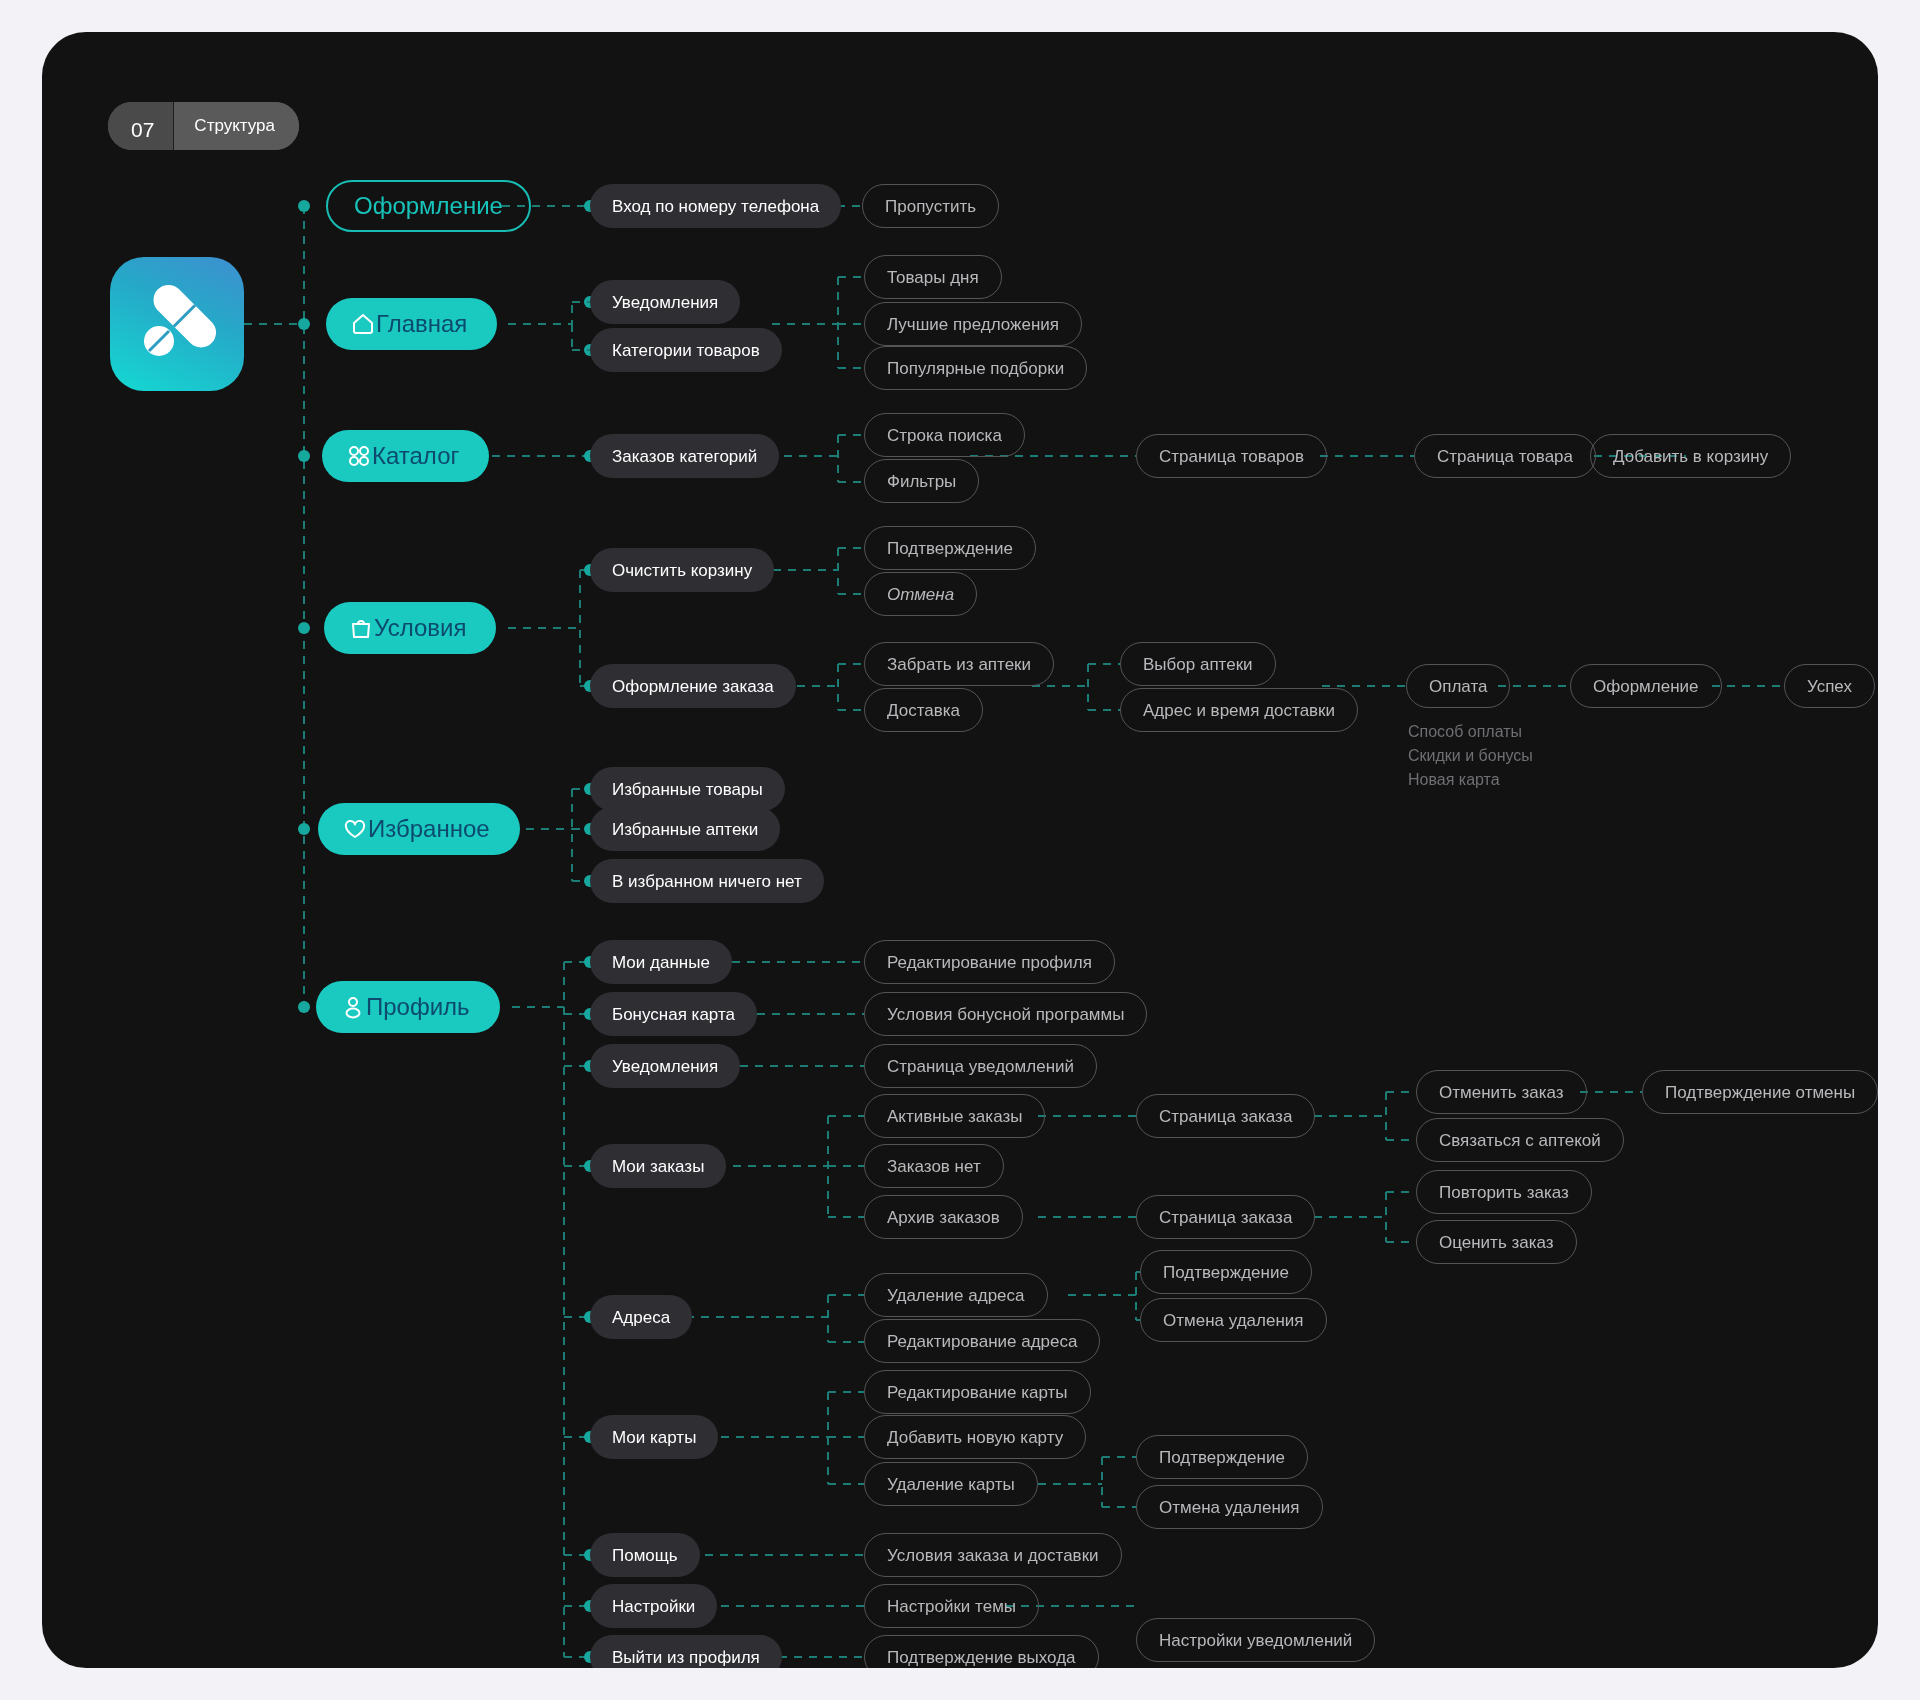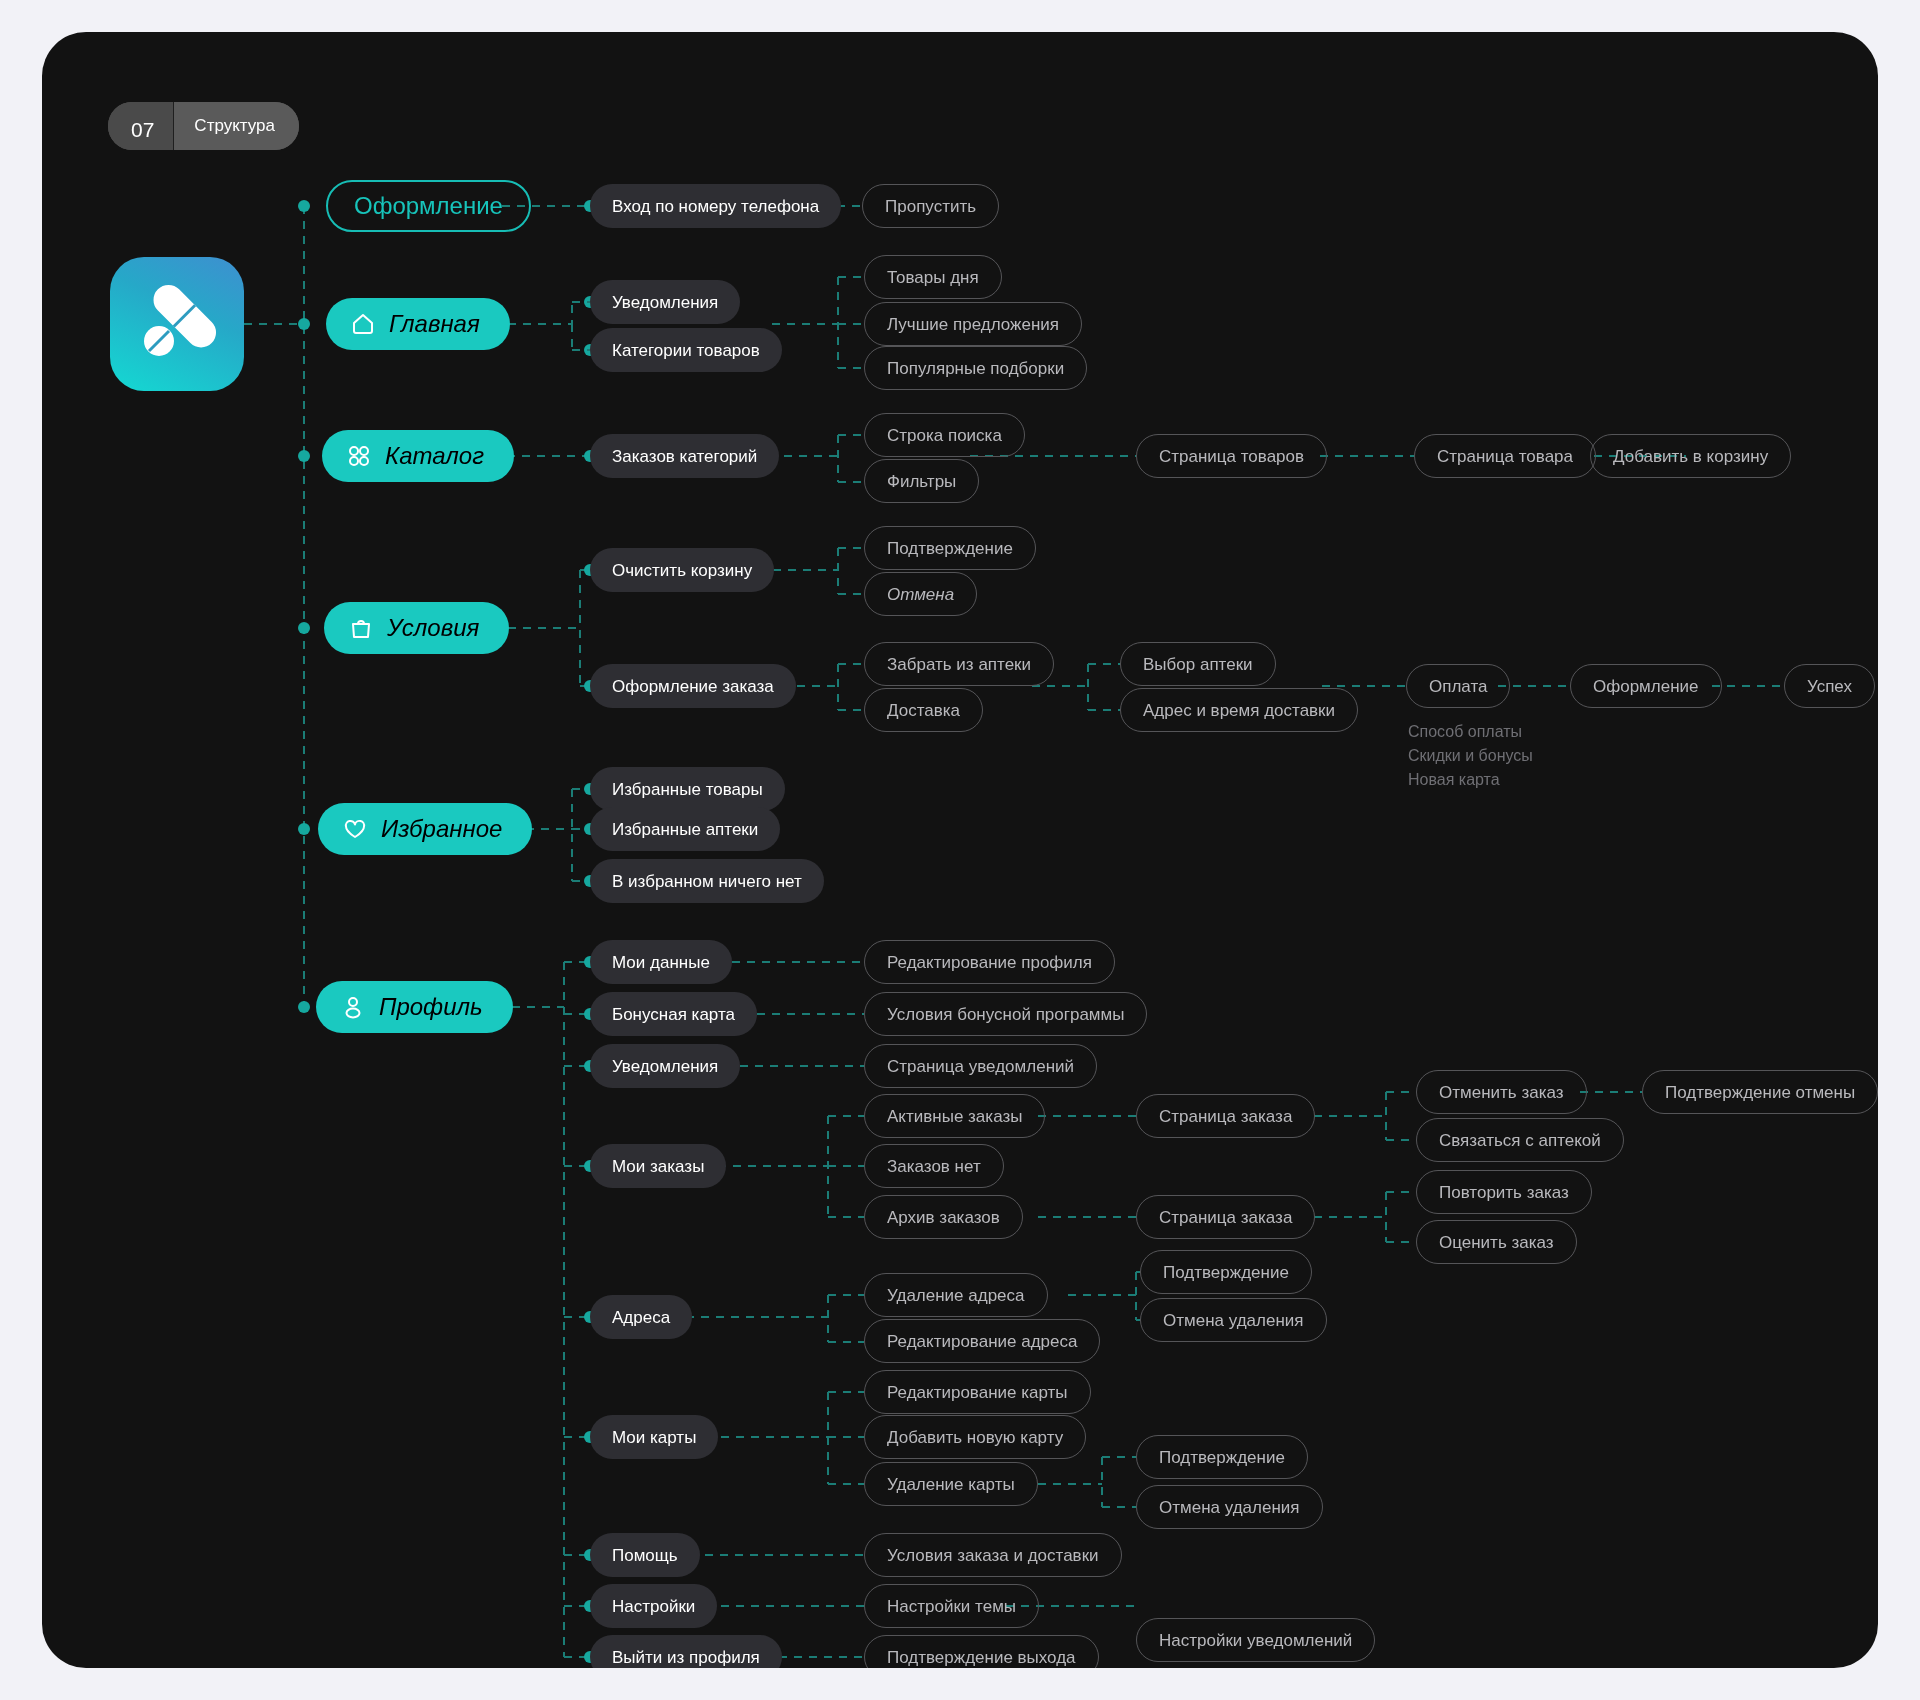--- a/index.html
+++ b/index.html
@@ -56,25 +56,23 @@
     position: absolute;
     display: flex; align-items: center;
     white-space: nowrap;
     line-height: 1;
   }
   
   .n1 {
     height: 52px;
     background: #1ac9c0;
     border-radius: 26px;
-    color: #000000;
+    color: #0c4a6e;
     font-size: 24px;
     padding: 0 30px 0 24px;
-    gap: 13px;
-    font-style: italic;
   }
   
   .n1o {
     height: 52px;
     background: transparent;
     border: 2px solid #17bdb5;
     border-radius: 26px;
     color: #17c4bb;
     font-size: 24px;
     padding: 0 26px;

